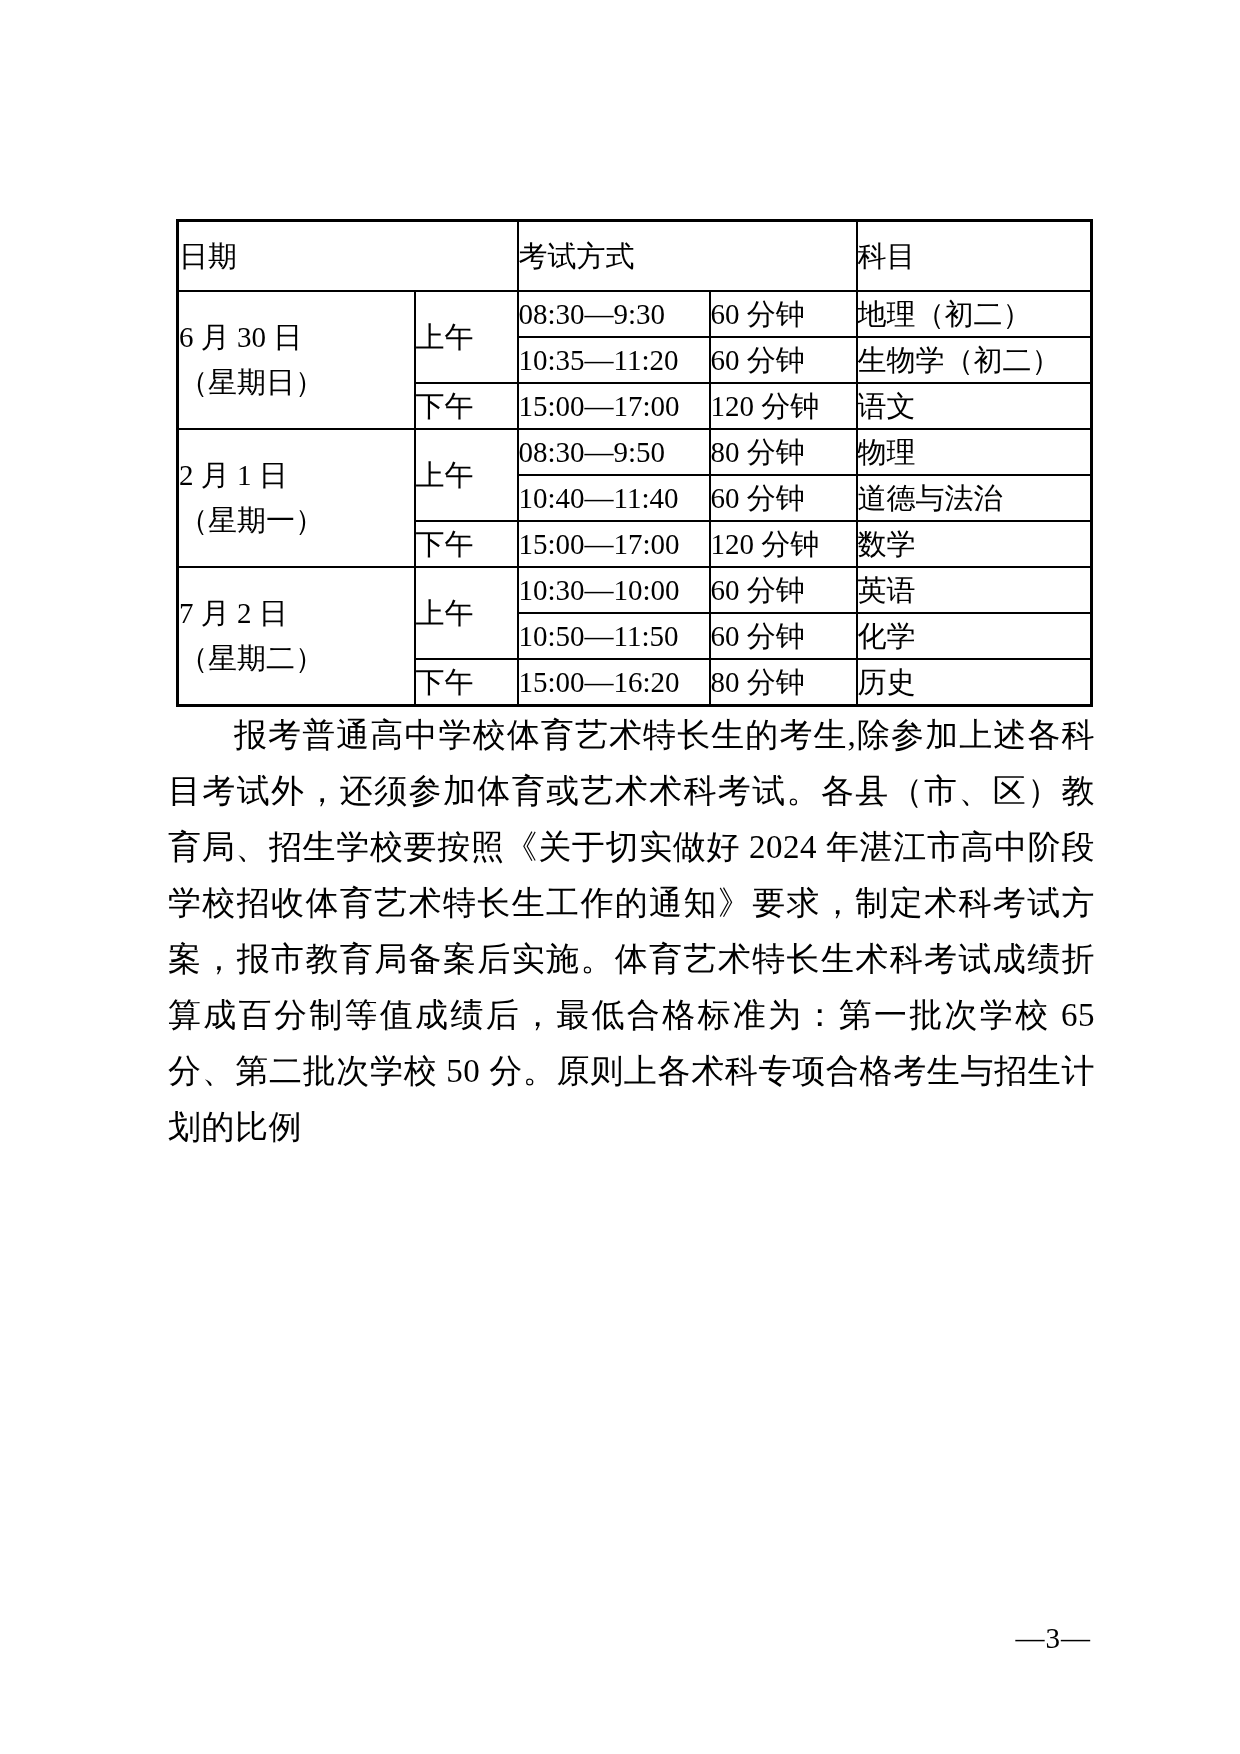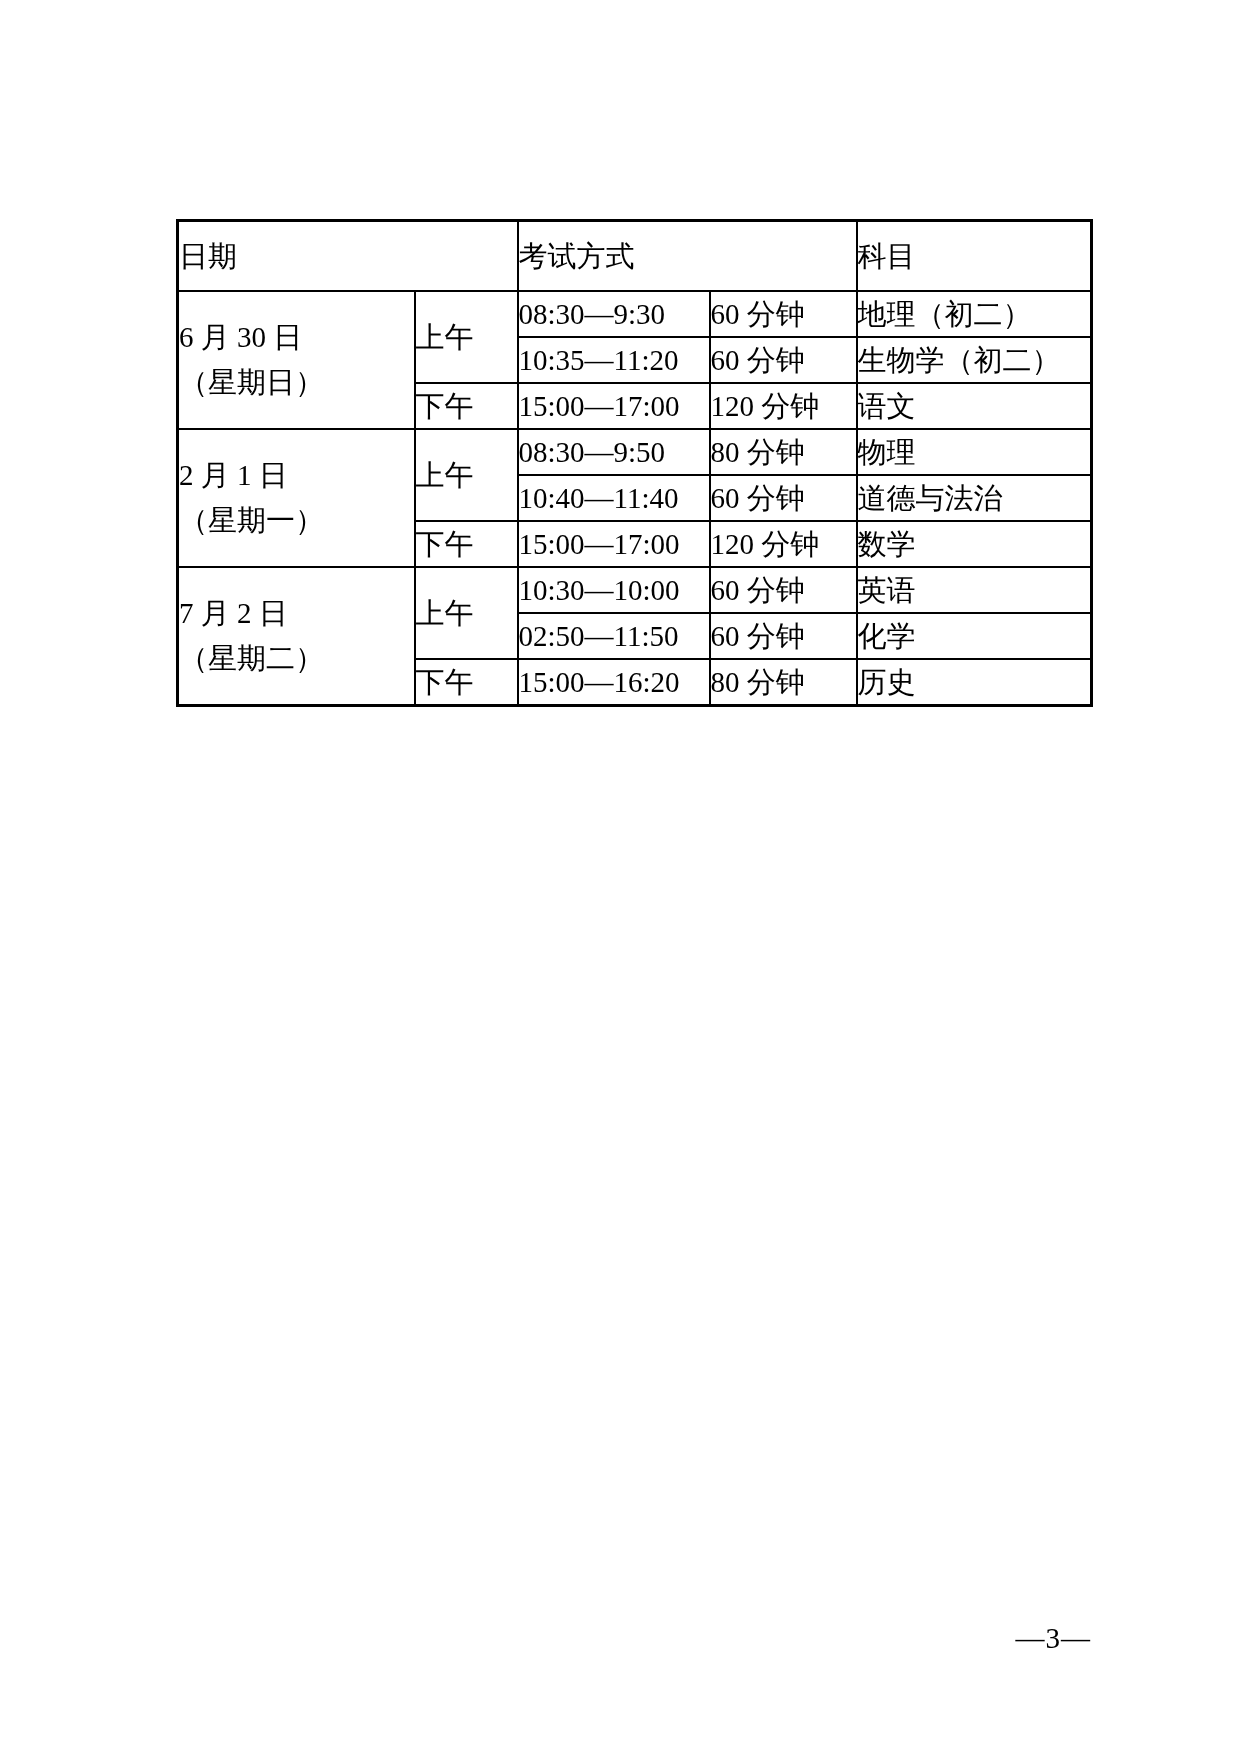--- a/index.html
+++ b/index.html
@@ -130,30 +130,31 @@
         <td class="date-cell" rowspan="3">
           <div>7 月 2 日</div>
           <div>（星期二）</div>
         </td>
         <td rowspan="2">上午</td>
         <td>10:30—10:00</td>
         <td>60 分钟</td>
         <td>英语</td>
       </tr>
       <tr class="data-row">
-        <td>02:50—11:50</td>
+        <td>10:50—11:50</td>
         <td>60 分钟</td>
         <td>化学</td>
       </tr>
       <tr class="data-row">
         <td>下午</td>
         <td>15:00—16:20</td>
         <td>80 分钟</td>
         <td>历史</td>
       </tr>
     </tbody>
   </table>
 
 
+  <p class="para"><span>报考普通高中学校体育艺术特长生的考生,除参加上述各科目考试外，还须参加体育或艺术术科考试。各县（市、区）教育局、招生学校要按照《关于切实做好 2024 年湛江市高中阶段学校招收体育艺术特长生工作的通知》要求，制定术科考试方案，报市教育局备案后实施。体育艺术特长生术科考试成绩折算成百分制等值成绩后，最低合格标准为：第一批次学校 65 分、第二批次学校 50 分。原则上各术科专项合格考生与招生计划的比例</span></p>
 
 </div>
 
 <div class="page-number">—3—</div>
 
 </body></html>

